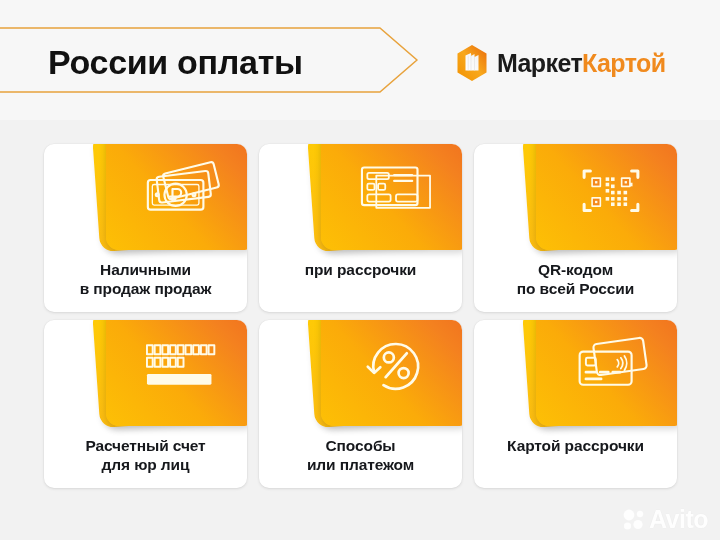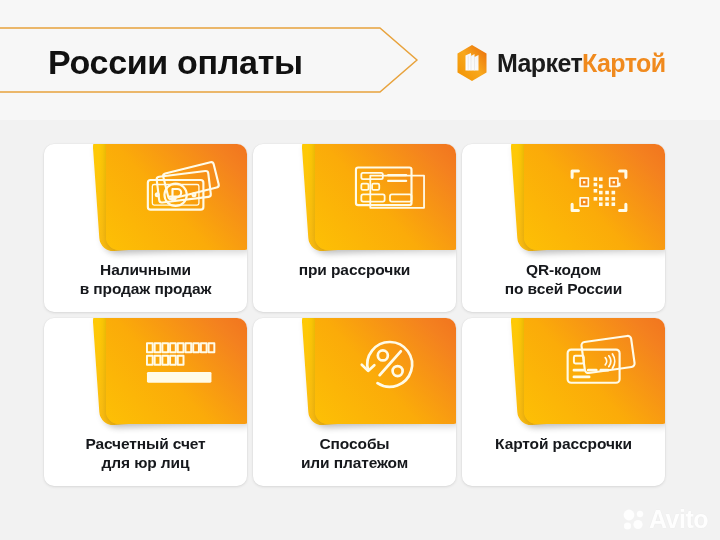--- a/index.html
+++ b/index.html
@@ -80,21 +80,20 @@
   #cards-grid {
     position: absolute;
     left: 44px;
     top: 144px;
     width: 634px;
     display: grid;
     grid-template-columns: repeat(3, 203px);
     grid-template-rows: repeat(2, 168px);
     column-gap: 12px;
     row-gap: 8px;
-    gap: 6px;
   }
   .card {
     background: #ffffff;
     border-radius: 10px;
     box-shadow: 0 1px 3px rgba(0,0,0,0.10), 0 0 0 0.5px rgba(0,0,0,0.03);
     position: relative;
     overflow: hidden;
     display: flex;
     flex-direction: column;
     align-items: center;

